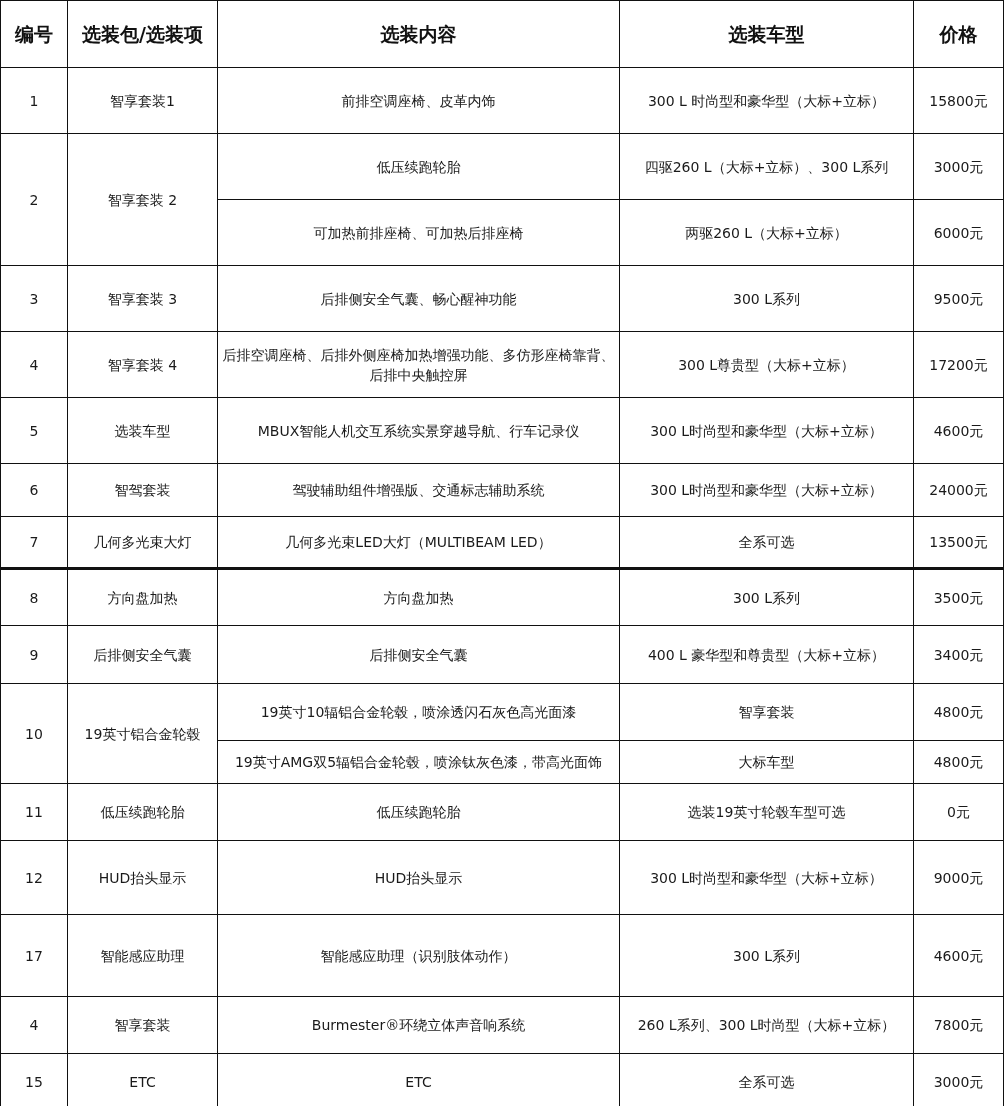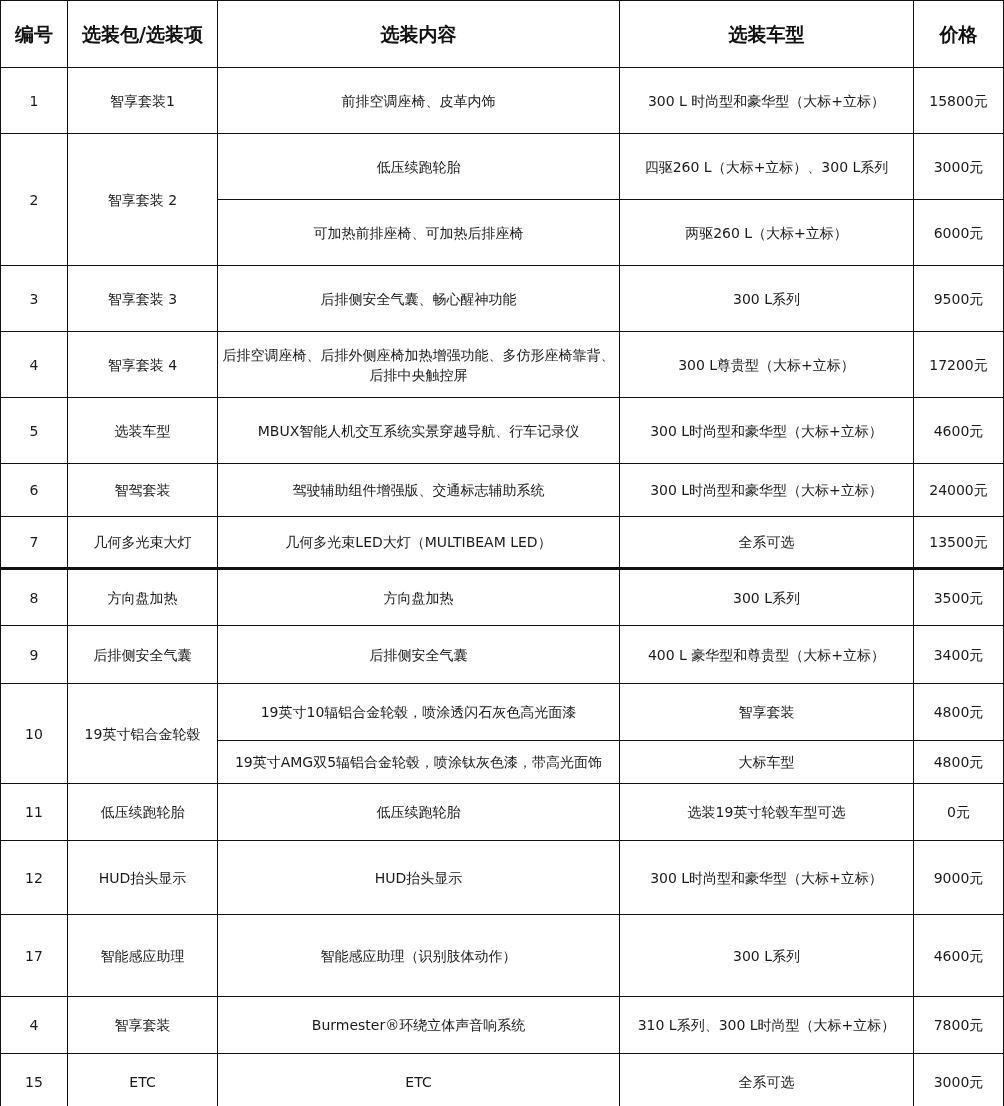--- a/index.html
+++ b/index.html
@@ -132,21 +132,21 @@
         <td>17</td>
         <td>智能感应助理</td>
         <td>智能感应助理（识别肢体动作）</td>
         <td>300 L系列</td>
         <td>4600元</td>
       </tr>
       <tr style="height:57px">
         <td>4</td>
         <td>智享套装</td>
         <td>Burmester®环绕立体声音响系统</td>
-        <td>310 L系列、300 L时尚型（大标+立标）</td>
+        <td>260 L系列、300 L时尚型（大标+立标）</td>
         <td>7800元</td>
       </tr>
       <tr style="height:57px">
         <td>15</td>
         <td>ETC</td>
         <td>ETC</td>
         <td>全系可选</td>
         <td>3000元</td>
       </tr>
     </tbody>

